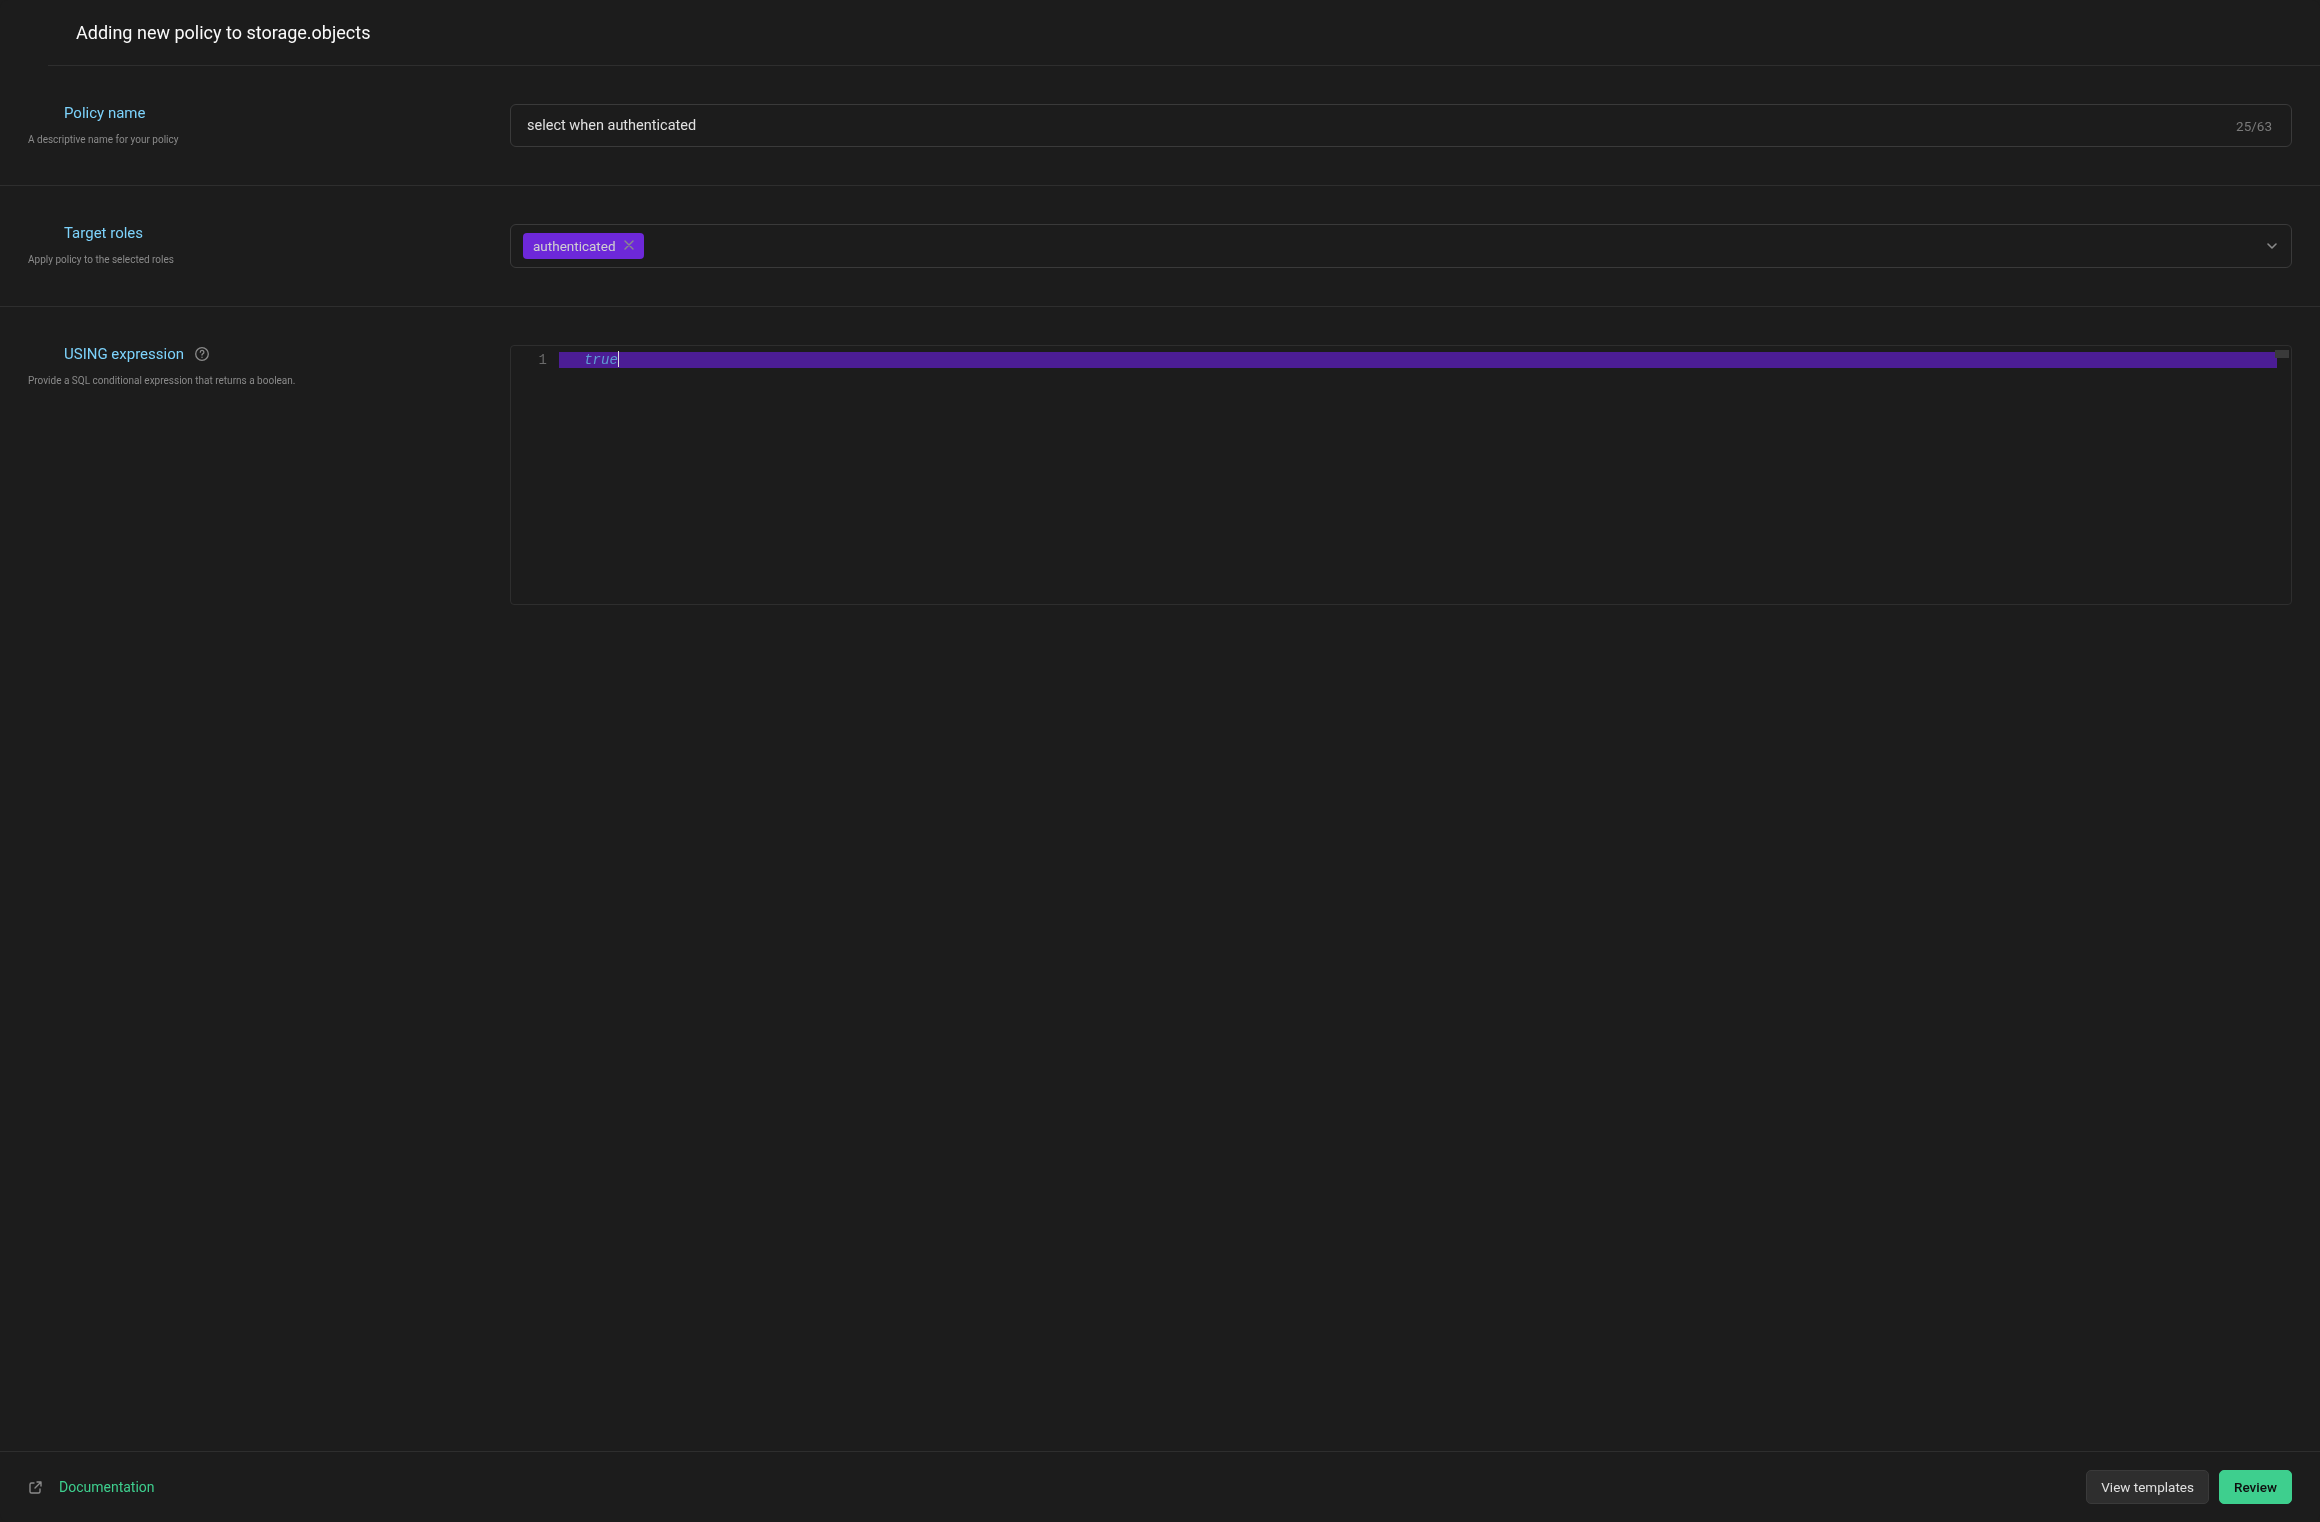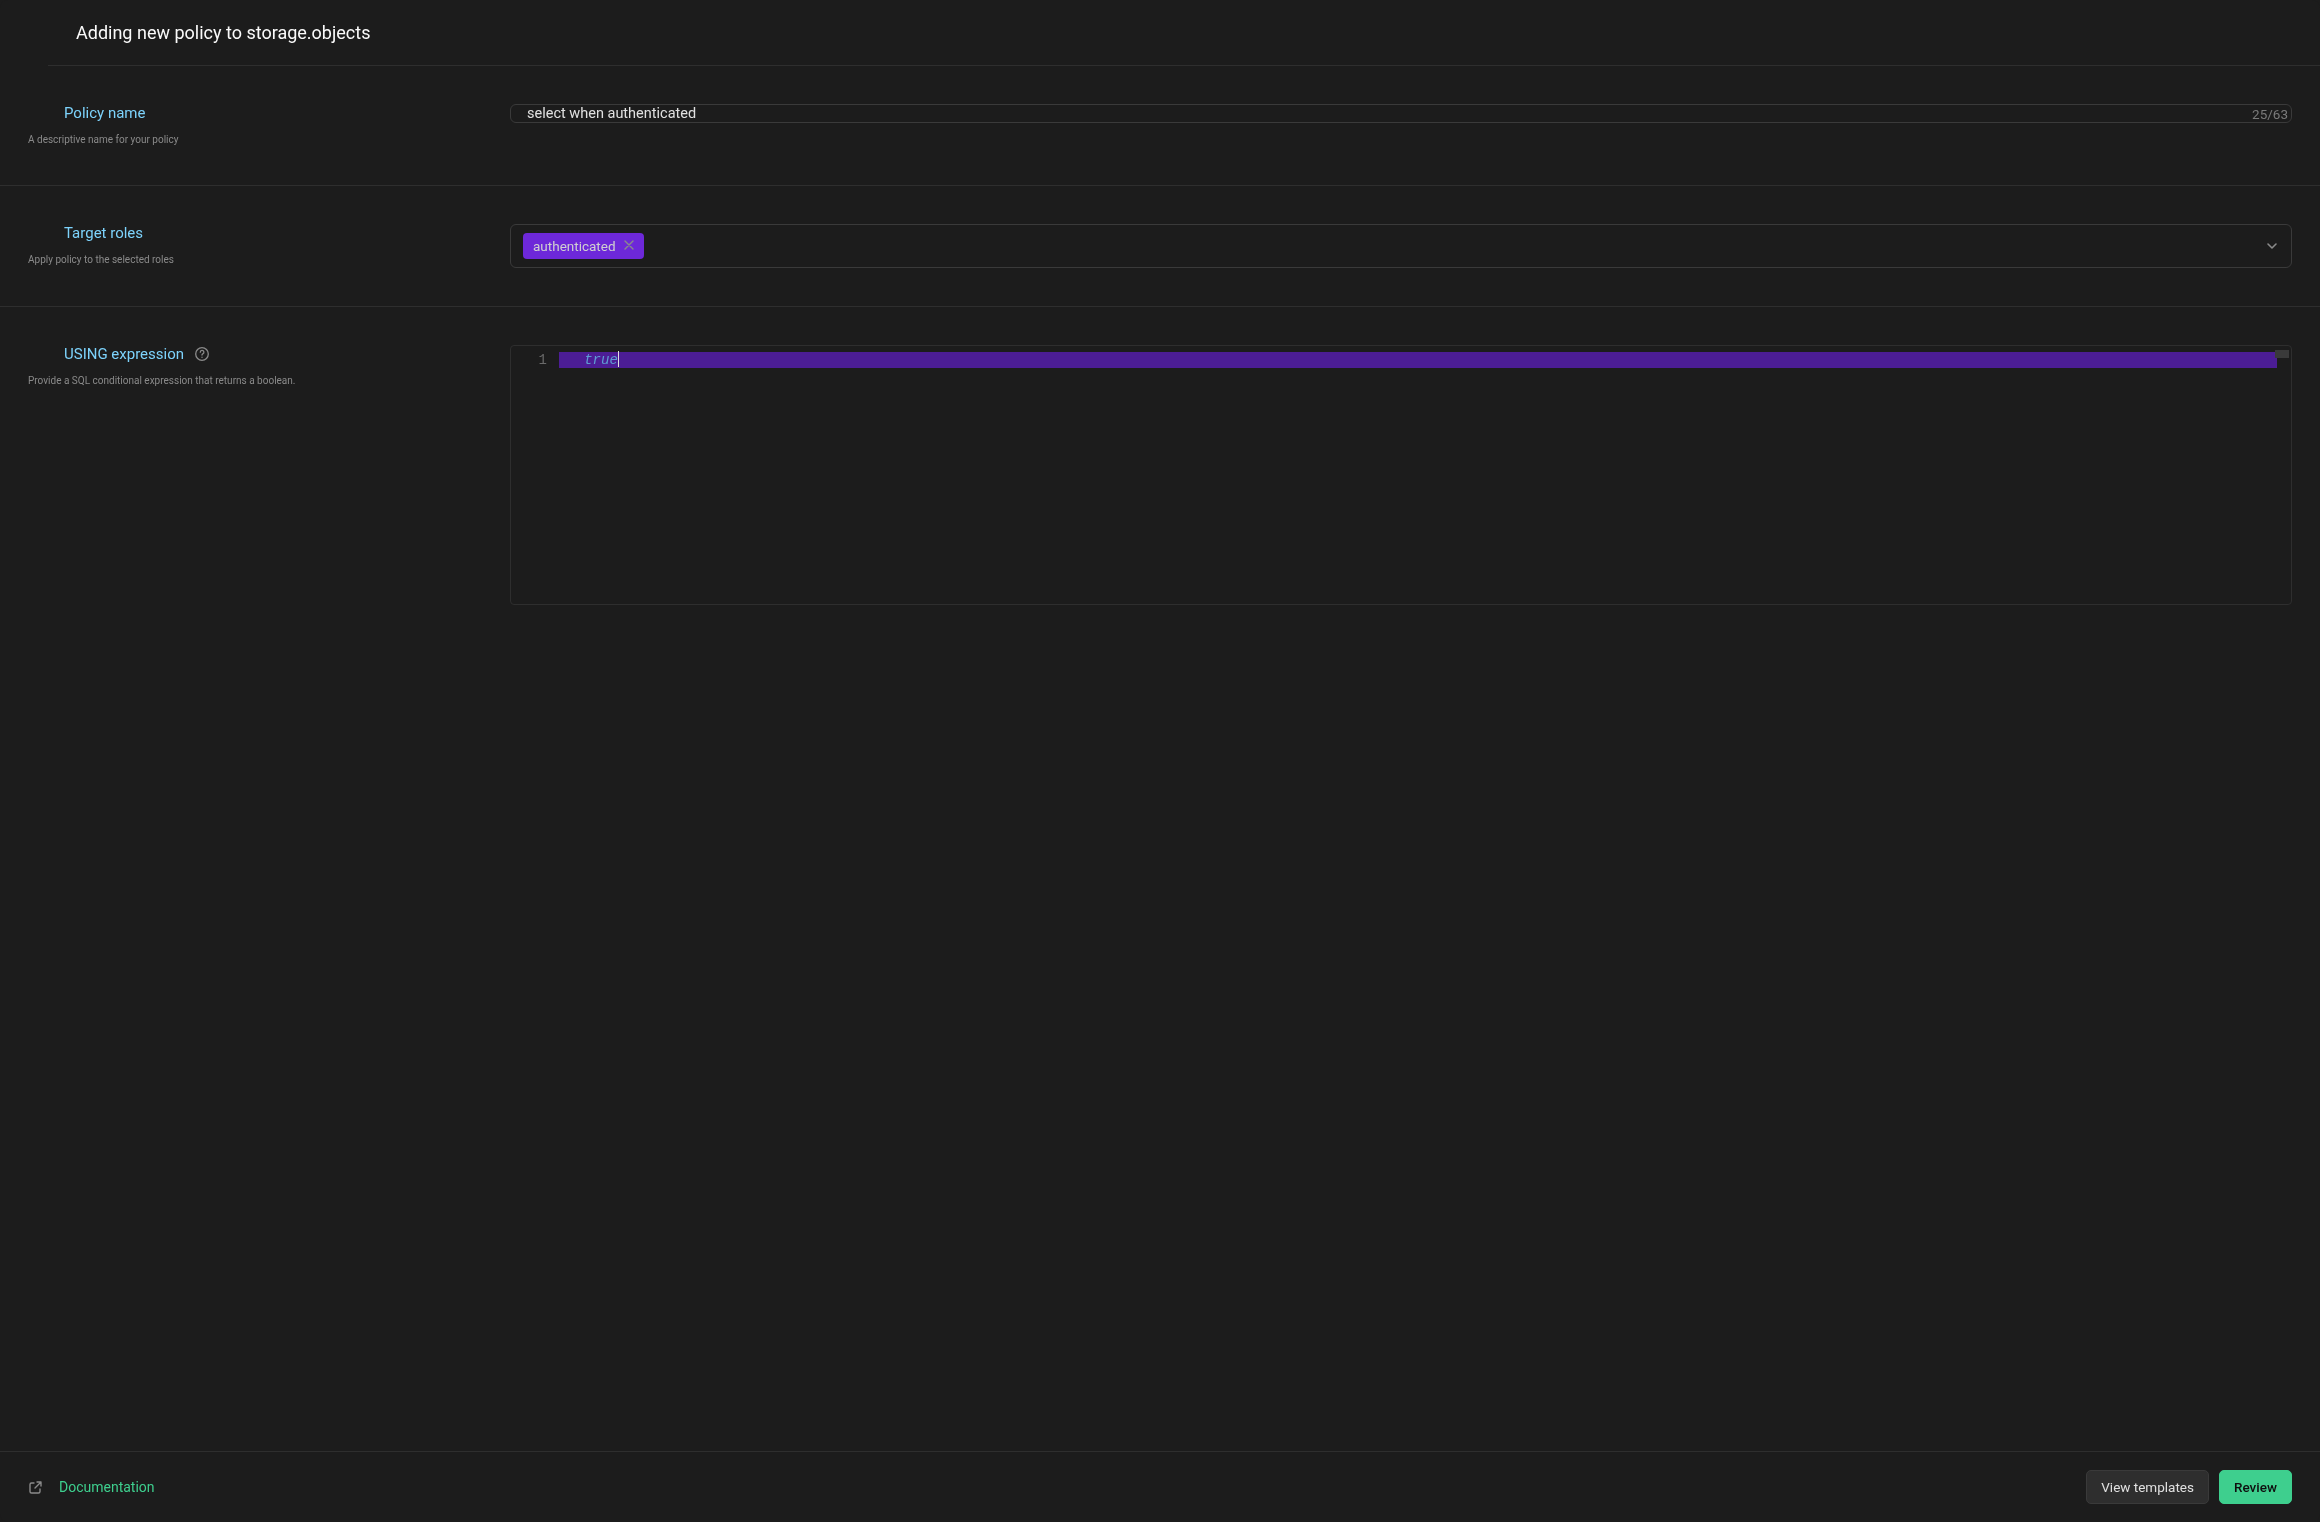--- a/index.html
+++ b/index.html
@@ -59,29 +59,29 @@
       line-height: 1.5;
     }
     .input-wrap {
       position: relative;
     }
     .text-input {
       width: 100%;
       background: #1c1c1c;
       border: 1px solid #3a3a3a;
       border-radius: 6px;
-      padding: 0 16px;
+      padding: 12px 16px;
       color: #e0e0e0;
       font-size: 14.5px;
       outline: none;
       font-family: inherit;
     }
     .char-count {
       position: absolute;
-      right: 4px;
+      right: 20px;
       top: 50%;
       transform: translateY(-50%);
       color: #7a7a7a;
       font-size: 13.5px;
     }
     .op-buttons {
       display: flex;
       gap: 14px;
       flex-wrap: wrap;
     }

